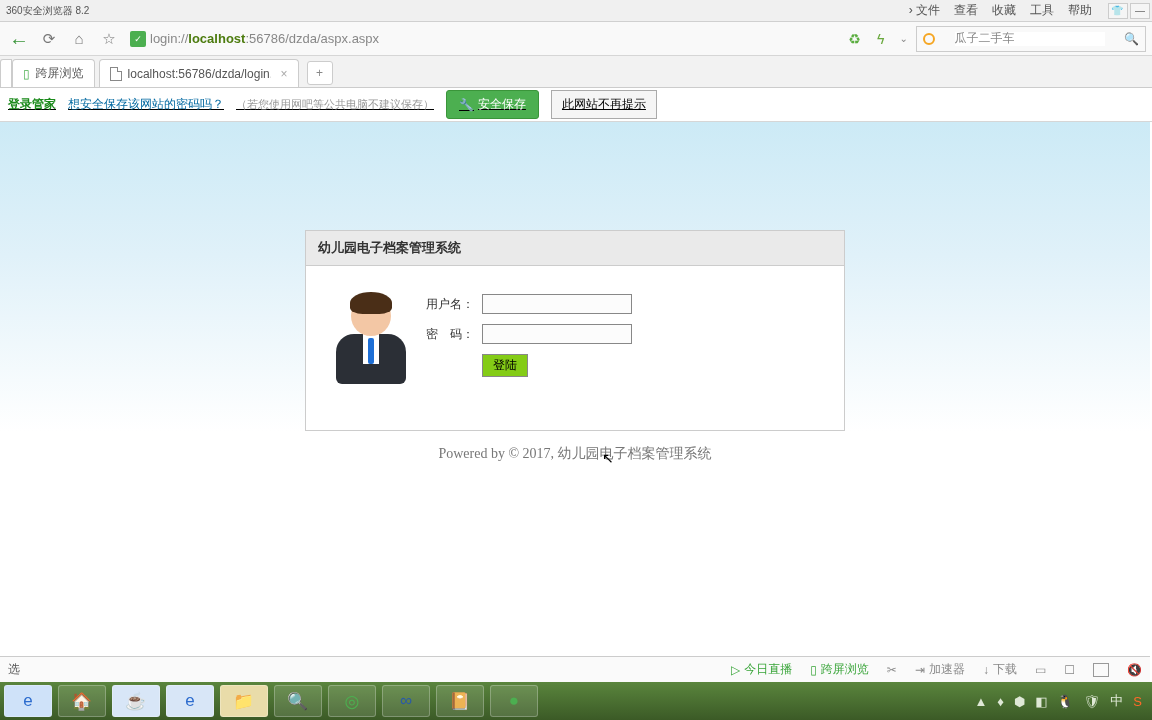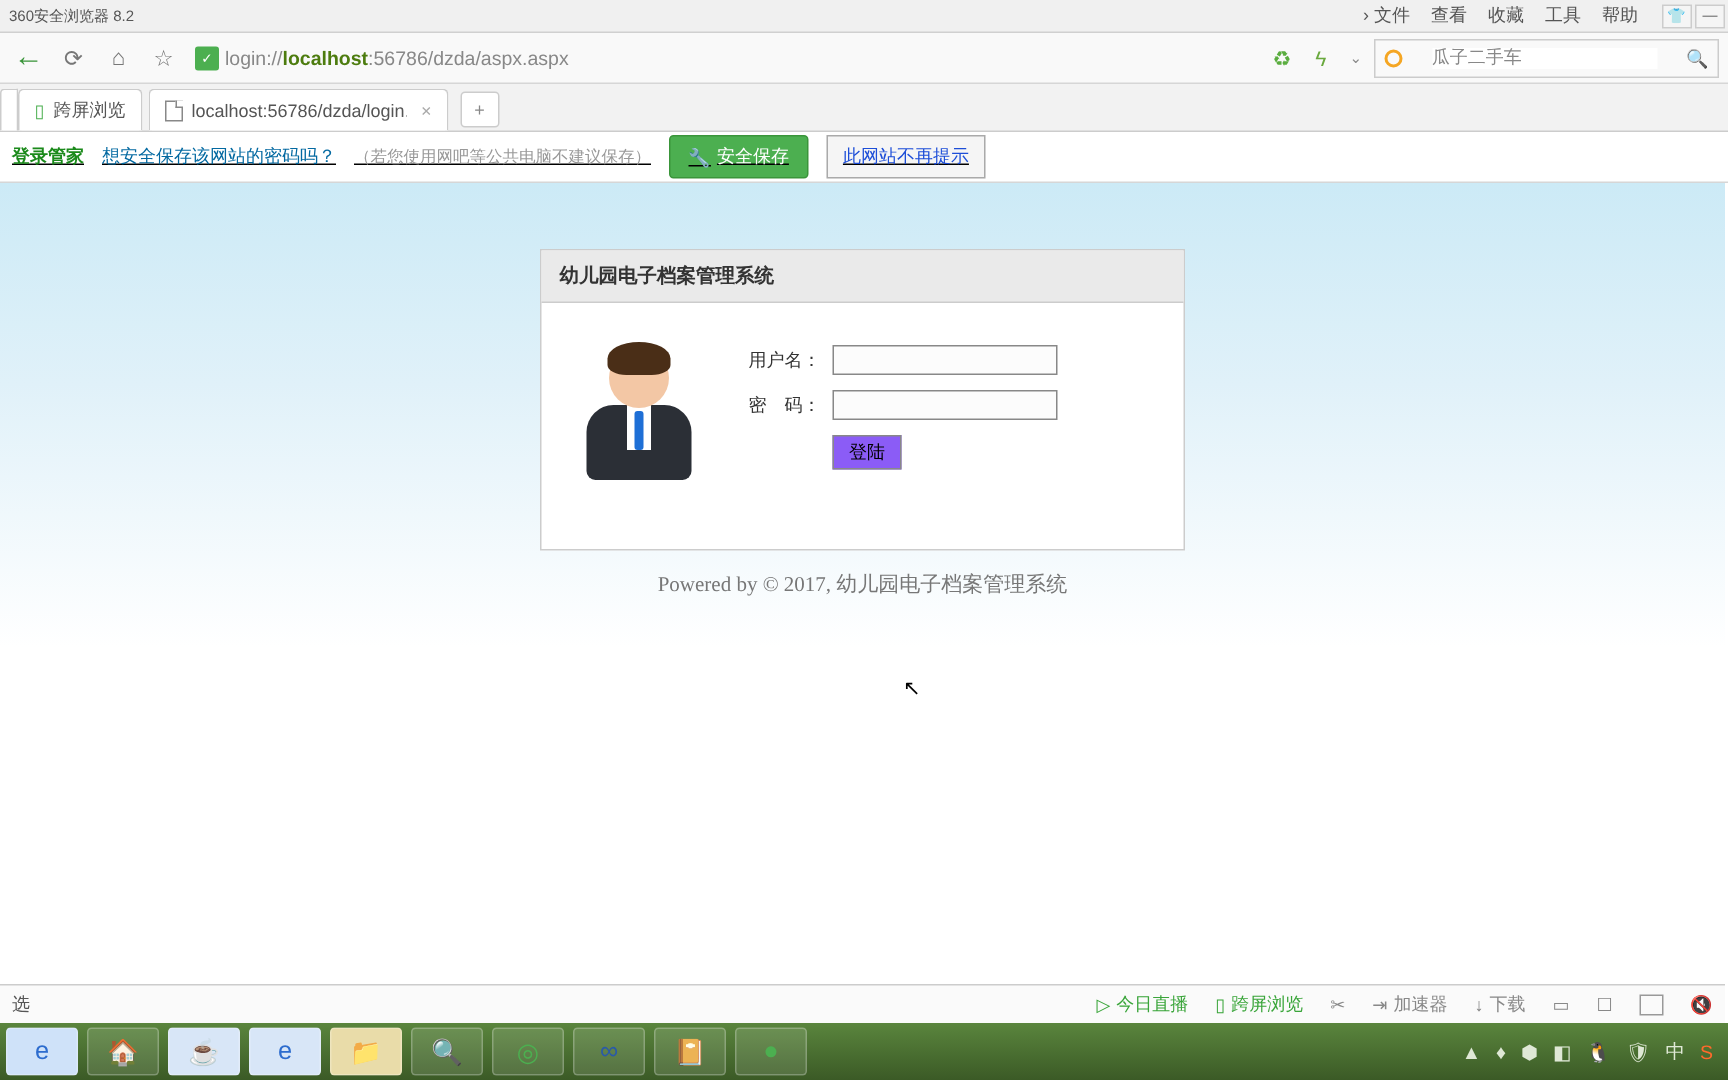--- a/index.html
+++ b/index.html
@@ -37,38 +37,38 @@
   .tab .close { color: #aaa; font-size: 12px; margin-left: 4px; }
   .newtab { width: 26px; height: 24px; border: 1px solid #ccc; border-radius: 3px; display: flex; align-items: center; justify-content: center; color: #888; background: #fff; margin-left: 4px; margin-bottom: 2px; }
 
   
   .pwbar { height: 34px; background: #fff; border-bottom: 1px solid #d6d6d6; display: flex; align-items: center; padding: 0 8px; gap: 12px; font-size: 12px; text-decoration: underline; }
   .pwbar .brand { color: #1b8a1b; font-weight: bold; }
   .pwbar .msg { color: #0369a1; }
   .pwbar .note { color: #999; font-size: 11px; }
   .pwbar .safesave { background: #4caf50; color: #fff; padding: 5px 12px; border-radius: 3px; display: flex; align-items: center; gap: 4px; border: 1px solid #3a953a; }
   .pwbar .safesave .wrench { font-size: 12px; }
-  .pwbar .nosave { border: 1px solid #aaa; padding: 5px 10px; color: #1d4ed8; background: #f5f5f5; }
+  .pwbar .nosave { border: 1px solid #aaa; padding: 5px 10px; color: #000000; background: #f5f5f5; }
 
   
   .content { position: absolute; top: 122px; left: 0; right: 2px; bottom: 64px; background: linear-gradient(#cceaf6 0%, #e0f1f9 25%, #ffffff 58%); }
-  .loginpanel { width: 430px; margin: 44px auto 0; border: 1px solid #ccc; background: #fff; }
+  .loginpanel { width: 540px; margin: 108px auto 0; border: 1px solid #ccc; background: #fff; }
   .loginpanel .panelhead { background: #eaeaea; border-bottom: 1px solid #ccc; padding: 8px 12px; font-size: 13px; font-weight: bold; color: #333; }
-  .loginpanel .panelbody { display: flex; padding: 24px 20px 40px; gap: 18px; }
+  .loginpanel .panelbody { display: flex; padding: 24px 20px 40px; }
   .avatar { width: 90px; height: 100px; position: relative; }
   .avatar .head { width: 40px; height: 40px; background: #f3c7a5; border-radius: 50%; position: absolute; top: 6px; left: 25px; }
   .avatar .hair { width: 42px; height: 22px; background: #4a2e17; border-radius: 50% 50% 30% 30%; position: absolute; top: 2px; left: 24px; }
   .avatar .body { width: 70px; height: 50px; background: #2b2f36; border-radius: 18px 18px 6px 6px; position: absolute; top: 44px; left: 10px; }
   .avatar .shirt { width: 16px; height: 30px; background: #fff; position: absolute; top: 44px; left: 37px; }
   .avatar .tie { width: 6px; height: 26px; background: #1e6fd6; position: absolute; top: 48px; left: 42px; border-radius: 2px; }
   .formrows { flex: 1; display: flex; flex-direction: column; gap: 10px; padding-top: 4px; }
   .frow { display: flex; align-items: center; gap: 8px; }
   .frow label { width: 58px; text-align: right; color: #333; font-size: 12px; }
   .frow input[type=text], .frow input[type=password] { width: 150px; height: 20px; border: 1px solid #888; background: #fcfcfc; padding: 0 4px; outline: none; }
-  .frow .loginbtn { border: 1px solid #888; padding: 2px 10px; background: #8b5cf6; font-size: 12px; margin-left: 66px; font-family: inherit; }
+  .frow .loginbtn { border: 1px solid #888; padding: 2px 10px; background: #84cc16; font-size: 12px; margin-left: 66px; font-family: inherit; }
   .cursor-arrow { position: absolute; left: 602px; top: 328px; font-size: 14px; color: #000; pointer-events: none; z-index:10;}
   .footer { text-align: center; color: #777; font-size: 14px; margin-top: 14px; font-family: "SimSun", serif; }
 
   
   .statusbar { position: absolute; bottom: 38px; left: 0; right: 2px; height: 26px; border-top: 1px solid #ccc; background: #fafafa; display: flex; align-items: center; padding: 0 8px; font-size: 12px; color: #555; gap: 18px; }
   .statusbar .left { color: #555; }
   .statusbar .right { margin-left: auto; display: flex; align-items: center; gap: 18px; }
   .statusbar .grn { color: #3aa53a; display: flex; align-items: center; gap: 4px; }
   .statusbar .gry { color: #888; display: flex; align-items: center; gap: 4px; }
   .statusbar .iconbox { width: 16px; height: 14px; border: 1px solid #999; display:inline-block; }

